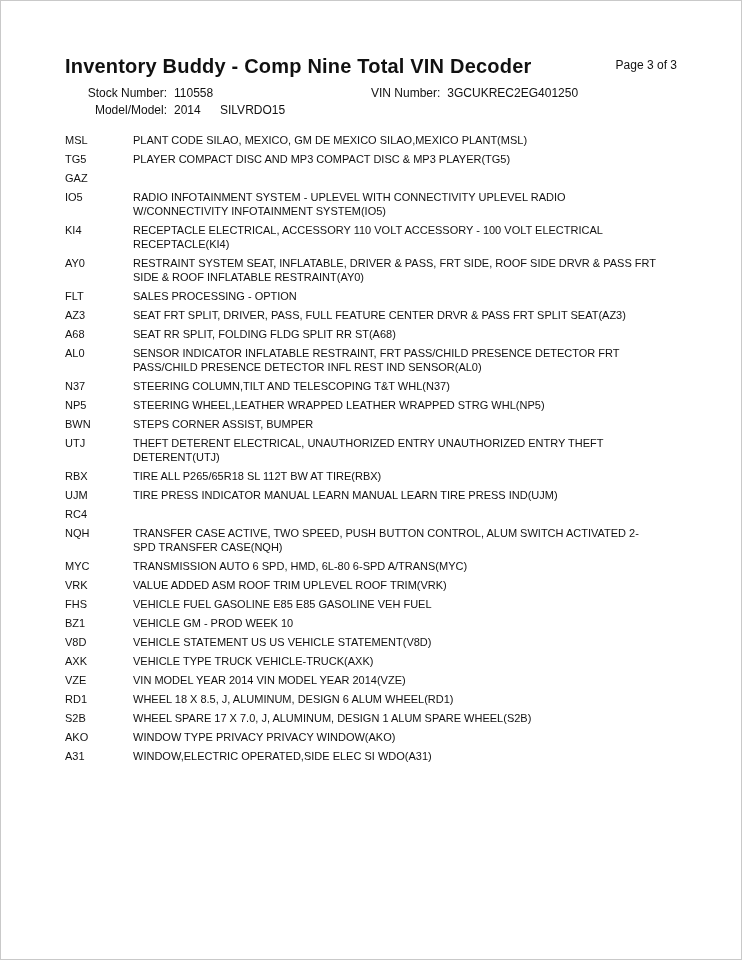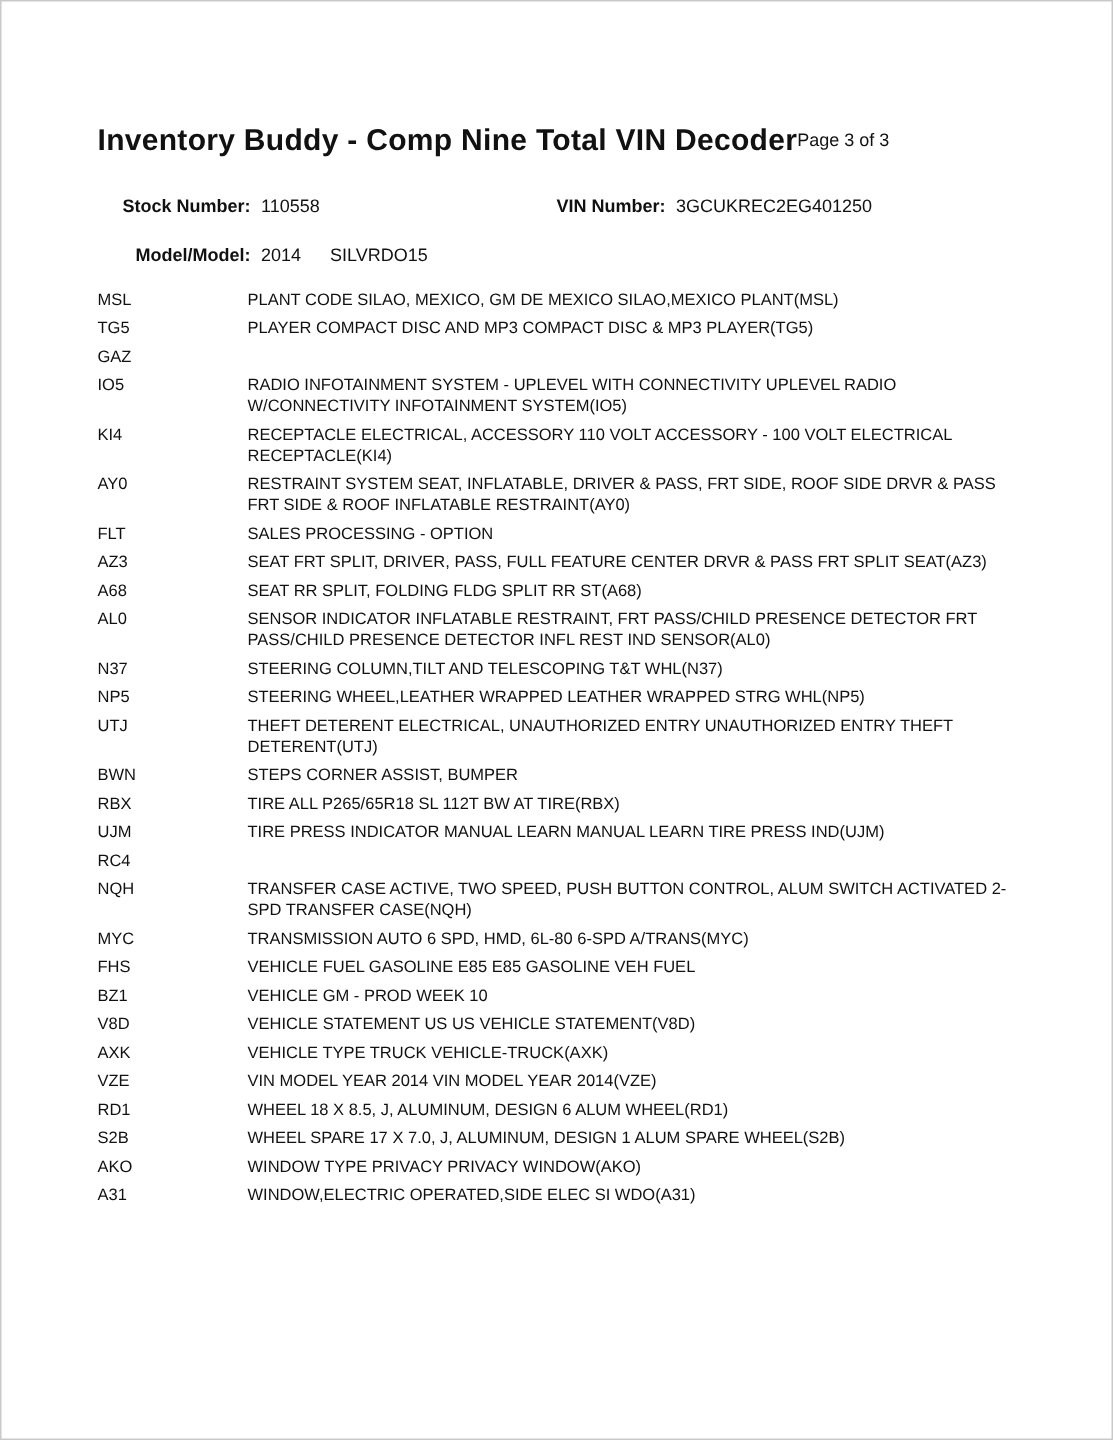--- a/index.html
+++ b/index.html
@@ -12,62 +12,61 @@
   .page {
     width: 742px;
     height: 960px;
     background: #ffffff;
     border: 1px solid #c9c9c9;
     padding: 54px 64px 20px 64px;
     overflow: hidden;
   }
   .title-row {
     display: flex;
+    justify-content: space-between;
     align-items: flex-start;
-    margin-top: 28px;
   }
   .doc-title {
     font-size: 20px;
     font-weight: bold;
     letter-spacing: 0.2px;
   }
   .page-indicator {
     font-size: 12px;
     padding-top: 3px;
     white-space: nowrap;
   }
   .header-info {
     margin-top: 7px;
     font-size: 12px;
     line-height: 17px;
   }
   .hdr-line { white-space: nowrap; }
   .hdr-label {
     display: inline-block;
-    font-weight: bold;
-    margin-top: 16px;
+    font-weight: normal;
   }
   .lbl-right {
     width: 102px;
     text-align: right;
     margin-right: 7px;
   }
   .stock-value { display: inline-block; width: 197px; }
   .vin-label { margin-right: 7px; }
   .year-value { display: inline-block; width: 46px; }
   .code-list { margin-top: 14px; }
   .code-row {
     display: flex;
     align-items: flex-start;
     font-size: 11px;
     line-height: 14px;
     margin-bottom: 5px;
   }
   .code-cell {
-    width: 100px;
+    width: 68px;
     flex-shrink: 0;
   }
   .desc-cell {
     flex: 1;
     max-width: 524px;
   }
 </style>
 </head>
 <body>
 
@@ -129,47 +128,51 @@
     </div>
       <div class="code-row">
       <span class="code-cell">N37</span>
       <span class="desc-cell">STEERING COLUMN,TILT AND TELESCOPING T&amp;T WHL(N37)</span>
     </div>
       <div class="code-row">
       <span class="code-cell">NP5</span>
       <span class="desc-cell">STEERING WHEEL,LEATHER WRAPPED LEATHER WRAPPED STRG WHL(NP5)</span>
     </div>
       <div class="code-row">
+      <span class="code-cell">BWN</span>
+      <span class="desc-cell">STEPS CORNER ASSIST, BUMPER</span>
+    </div>
+      <div class="code-row">
       <span class="code-cell">UTJ</span>
       <span class="desc-cell">THEFT DETERENT ELECTRICAL, UNAUTHORIZED ENTRY UNAUTHORIZED ENTRY THEFT DETERENT(UTJ)</span>
     </div>
       <div class="code-row">
-      <span class="code-cell">BWN</span>
-      <span class="desc-cell">STEPS CORNER ASSIST, BUMPER</span>
-    </div>
-      <div class="code-row">
       <span class="code-cell">RBX</span>
       <span class="desc-cell">TIRE ALL P265/65R18 SL 112T BW AT TIRE(RBX)</span>
     </div>
       <div class="code-row">
       <span class="code-cell">UJM</span>
       <span class="desc-cell">TIRE PRESS INDICATOR MANUAL LEARN MANUAL LEARN TIRE PRESS IND(UJM)</span>
     </div>
       <div class="code-row">
       <span class="code-cell">RC4</span>
     </div>
       <div class="code-row">
       <span class="code-cell">NQH</span>
       <span class="desc-cell">TRANSFER CASE ACTIVE, TWO SPEED, PUSH BUTTON CONTROL, ALUM SWITCH ACTIVATED 2-SPD TRANSFER CASE(NQH)</span>
     </div>
       <div class="code-row">
       <span class="code-cell">MYC</span>
       <span class="desc-cell">TRANSMISSION AUTO 6 SPD, HMD, 6L-80 6-SPD A/TRANS(MYC)</span>
     </div>
       <div class="code-row">
+      <span class="code-cell">VRK</span>
+      <span class="desc-cell">VALUE ADDED ASM ROOF TRIM UPLEVEL ROOF TRIM(VRK)</span>
+    </div>
+      <div class="code-row">
       <span class="code-cell">FHS</span>
       <span class="desc-cell">VEHICLE FUEL GASOLINE E85 E85 GASOLINE VEH FUEL</span>
     </div>
       <div class="code-row">
       <span class="code-cell">BZ1</span>
       <span class="desc-cell">VEHICLE GM - PROD WEEK 10</span>
     </div>
       <div class="code-row">
       <span class="code-cell">V8D</span>
       <span class="desc-cell">VEHICLE STATEMENT US US VEHICLE STATEMENT(V8D)</span>

